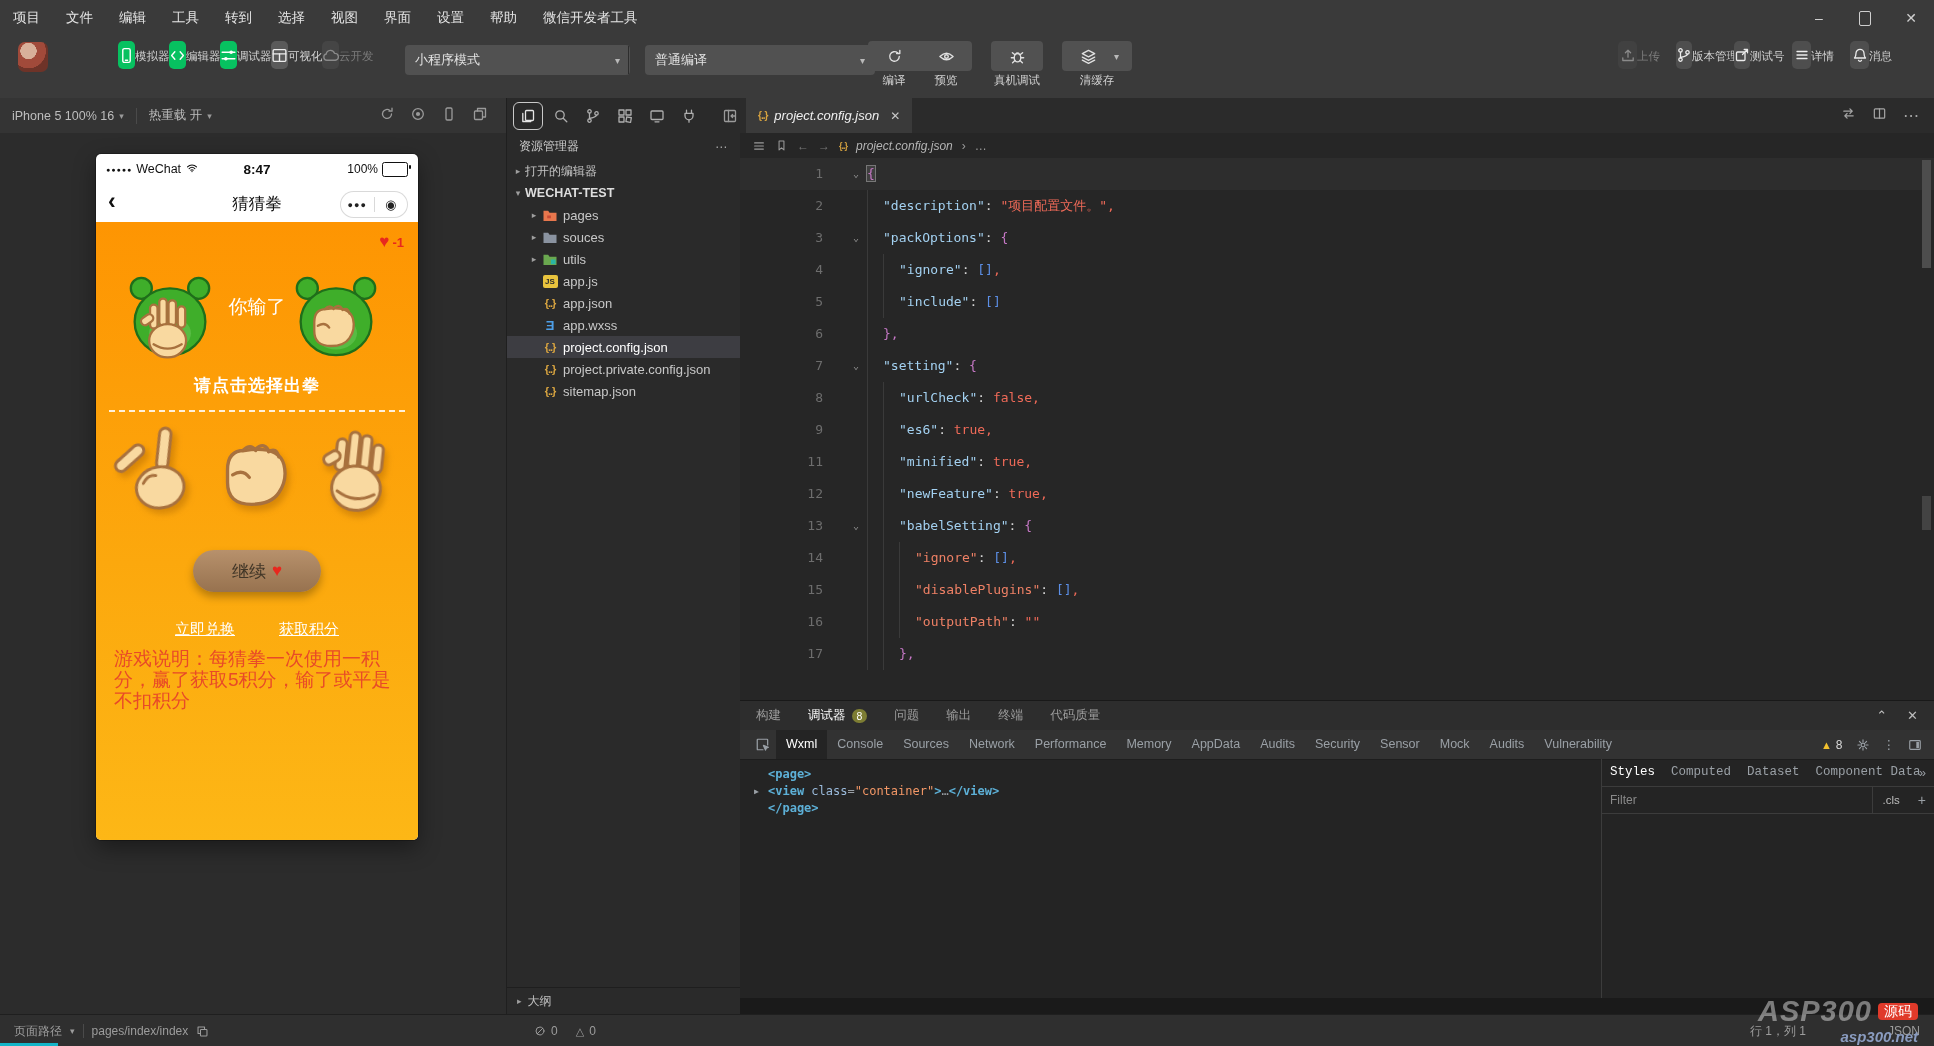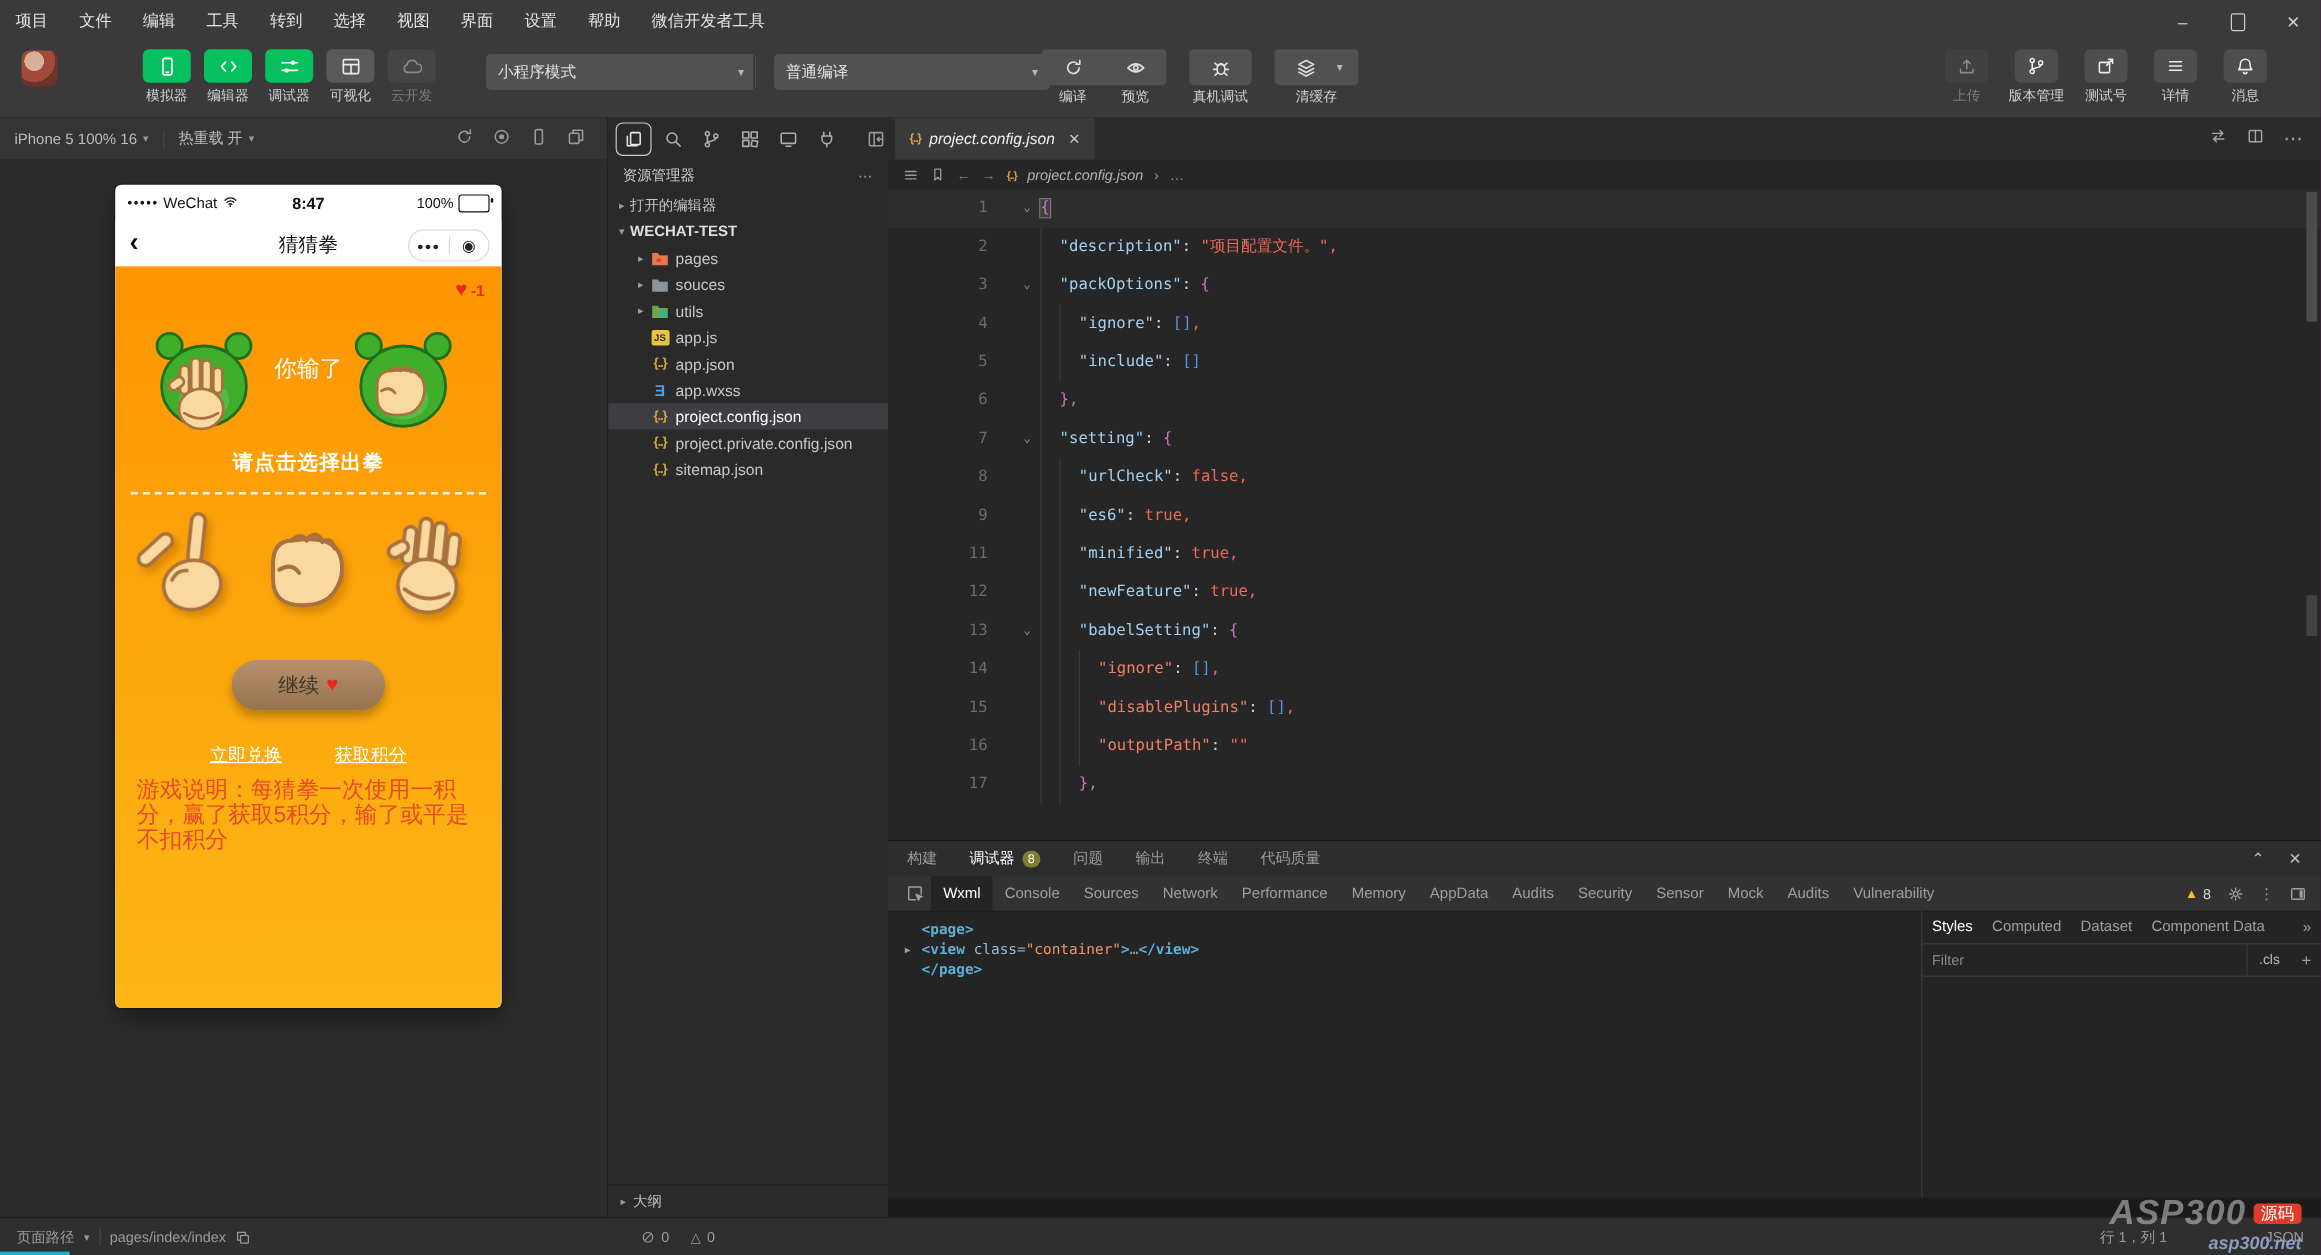--- a/index.html
+++ b/index.html
@@ -1,35 +1,35 @@
 <!DOCTYPE html>
 <html><head>
 <meta charset="utf-8">
 <style>
   html,body{margin:0;padding:0;background:#1b1b1b;}
-  #app{position:relative;width:1934px;height:1046px;background:#701a75;overflow:hidden;
+  #app{position:relative;width:1934px;height:1046px;background:#000000;overflow:hidden;
        font-family:"Liberation Sans","DejaVu Sans",sans-serif;color:#d4d4d4;
        -webkit-user-select:none;user-select:none;}
   .ic{display:inline-flex;align-items:center;justify-content:center;}
   .ic svg{display:block;}
 
   
   .menubar{position:absolute;left:0;top:0;width:1934px;height:36px;background:#3a3a3a;border-bottom:1px solid #2e2e2e;display:flex;align-items:center;}
   .menu-item{padding:0 13px;font-size:13.5px;color:#e4e4e4;line-height:36px;cursor:default;}
   .win-title{position:absolute;left:752px;top:0;line-height:36px;font-size:13px;color:#9b9b9b;}
   .win-controls{position:absolute;right:0;top:0;height:36px;display:flex;}
   .win-btn{width:46px;height:36px;display:flex;align-items:center;justify-content:center;color:#cfcfcf;font-size:14px;}
   .win-max-glyph{width:10px;height:13px;border:1.5px solid #cfcfcf;border-radius:2px;}
 
   
   .toolbar{position:absolute;left:0;top:36px;width:1934px;height:62px;background:#3a3a3a;border-bottom:1px solid #2a2a2a;}
   .avatar{position:absolute;left:18px;top:6px;width:30px;height:30px;border-radius:7px;
           background:radial-gradient(circle at 35% 30%,#d8b09a 0 28%,#a14a3a 29% 60%,#6e3328 61% 100%);}
   .tb-left{position:absolute;left:118px;top:5px;display:flex;gap:9px;}
-  .tb-btn{display:flex;flex-direction:column;align-items:center;width:42px;}
+  .tb-btn{display:flex;flex-direction:row;align-items:center;width:42px;}
   .tb-box{width:40px;height:28px;border-radius:5px;display:flex;align-items:center;justify-content:center;}
   .tb-box.green{background:#07c160;color:#fff;}
   .tb-box.gray{background:#5a5a5a;color:#ececec;}
   .tb-box.disabled{background:#454545;color:#8a8a8a;}
   .tb-label{margin-top:3px;font-size:11.5px;color:#d2d2d2;white-space:nowrap;}
   .tb-btn.disabled .tb-label{color:#7d7d7d;}
   .dd{position:absolute;top:9px;height:30px;background:#515151;border-radius:4px;display:flex;align-items:center;
       padding:0 10px;font-size:13px;color:#e3e3e3;}
   .dd .caret{margin-left:auto;color:#b9b9b9;font-size:10px;}
   .dd1{left:405px;width:205px;}
@@ -164,21 +164,21 @@
   .d-content{position:absolute;left:0;top:58px;right:0;bottom:16px;display:flex;}
   .d-elements{flex:1;padding:7px 0 0 16px;font-family:"DejaVu Sans Mono","Liberation Mono",monospace;font-size:12px;line-height:17px;}
   .d-el-row{position:relative;padding-left:12px;white-space:pre;}
   .d-el-row .exp{position:absolute;left:-2px;top:0;color:#9aa0a6;font-size:8px;}
   .dt-tag{color:#5db0d7;font-weight:bold;}
   .dt-attr{color:#9bbbdc;}
   .dt-val{color:#f29766;}
   .dt-p{color:#9aa0a6;}
   .d-styles{width:332px;border-left:1px solid #3c3c3c;display:flex;flex-direction:column;}
   .s-tabs{height:27px;display:flex;align-items:center;font-size:12.5px;color:#9aa0a6;position:relative;border-bottom:1px solid #3c3c3c;}
-  .s-tab{padding:0 8px;line-height:27px;white-space:nowrap;}
+  .s-tab{padding:0 8px;line-height:27px;white-space:nowrap;font-family:Liberation Mono, monospace;}
   .s-tab.active{color:#fff;}
   .s-over{position:absolute;right:8px;color:#9aa0a6;}
   .s-filter{height:26px;display:flex;align-items:center;border-bottom:1px solid #3c3c3c;position:relative;}
   .s-filter input{flex:1;background:transparent;border:0;outline:0;color:#bbb;font-size:12px;padding:0 8px;font-family:inherit;}
   .s-filter input::placeholder{color:#8a8a8a;}
   .s-cls{color:#bdbdbd;font-size:11.5px;padding:0 10px;border-left:1px solid #3c3c3c;line-height:26px;}
   .s-add{color:#9aa0a6;font-size:14px;padding:0 8px;}
   .d-black{position:absolute;left:0;bottom:0;right:0;height:16px;background:#1a1a1a;}
 
   

